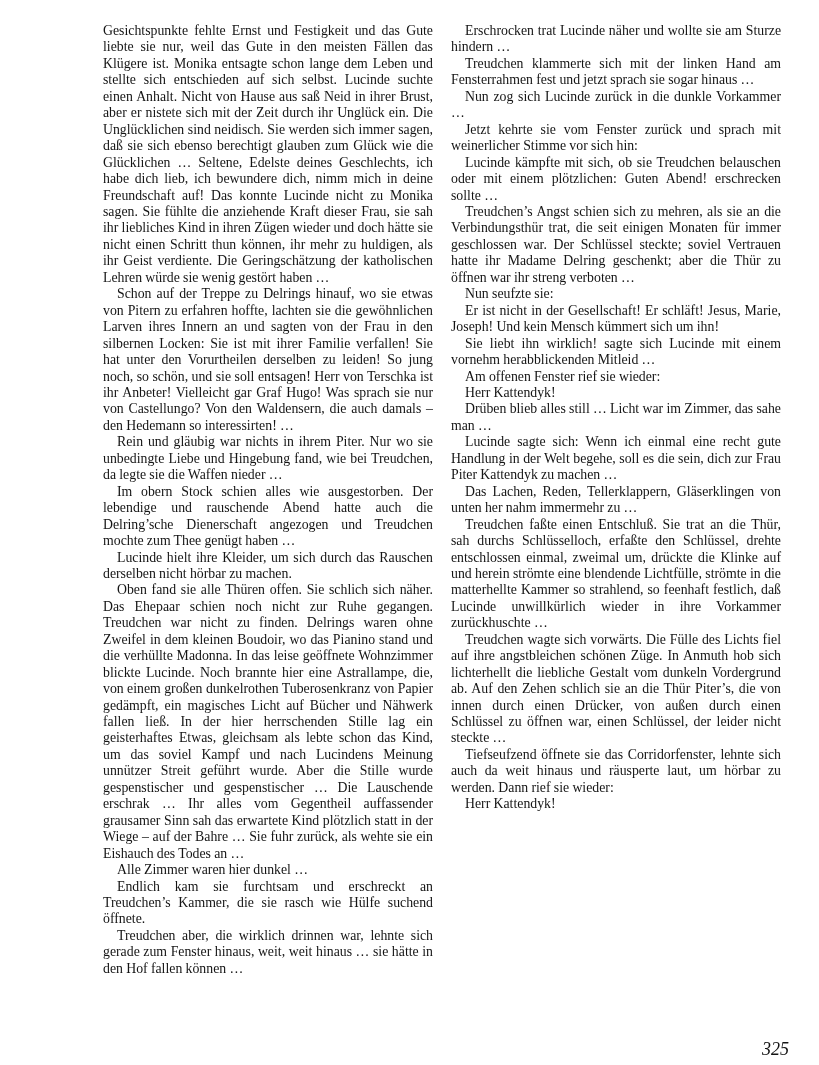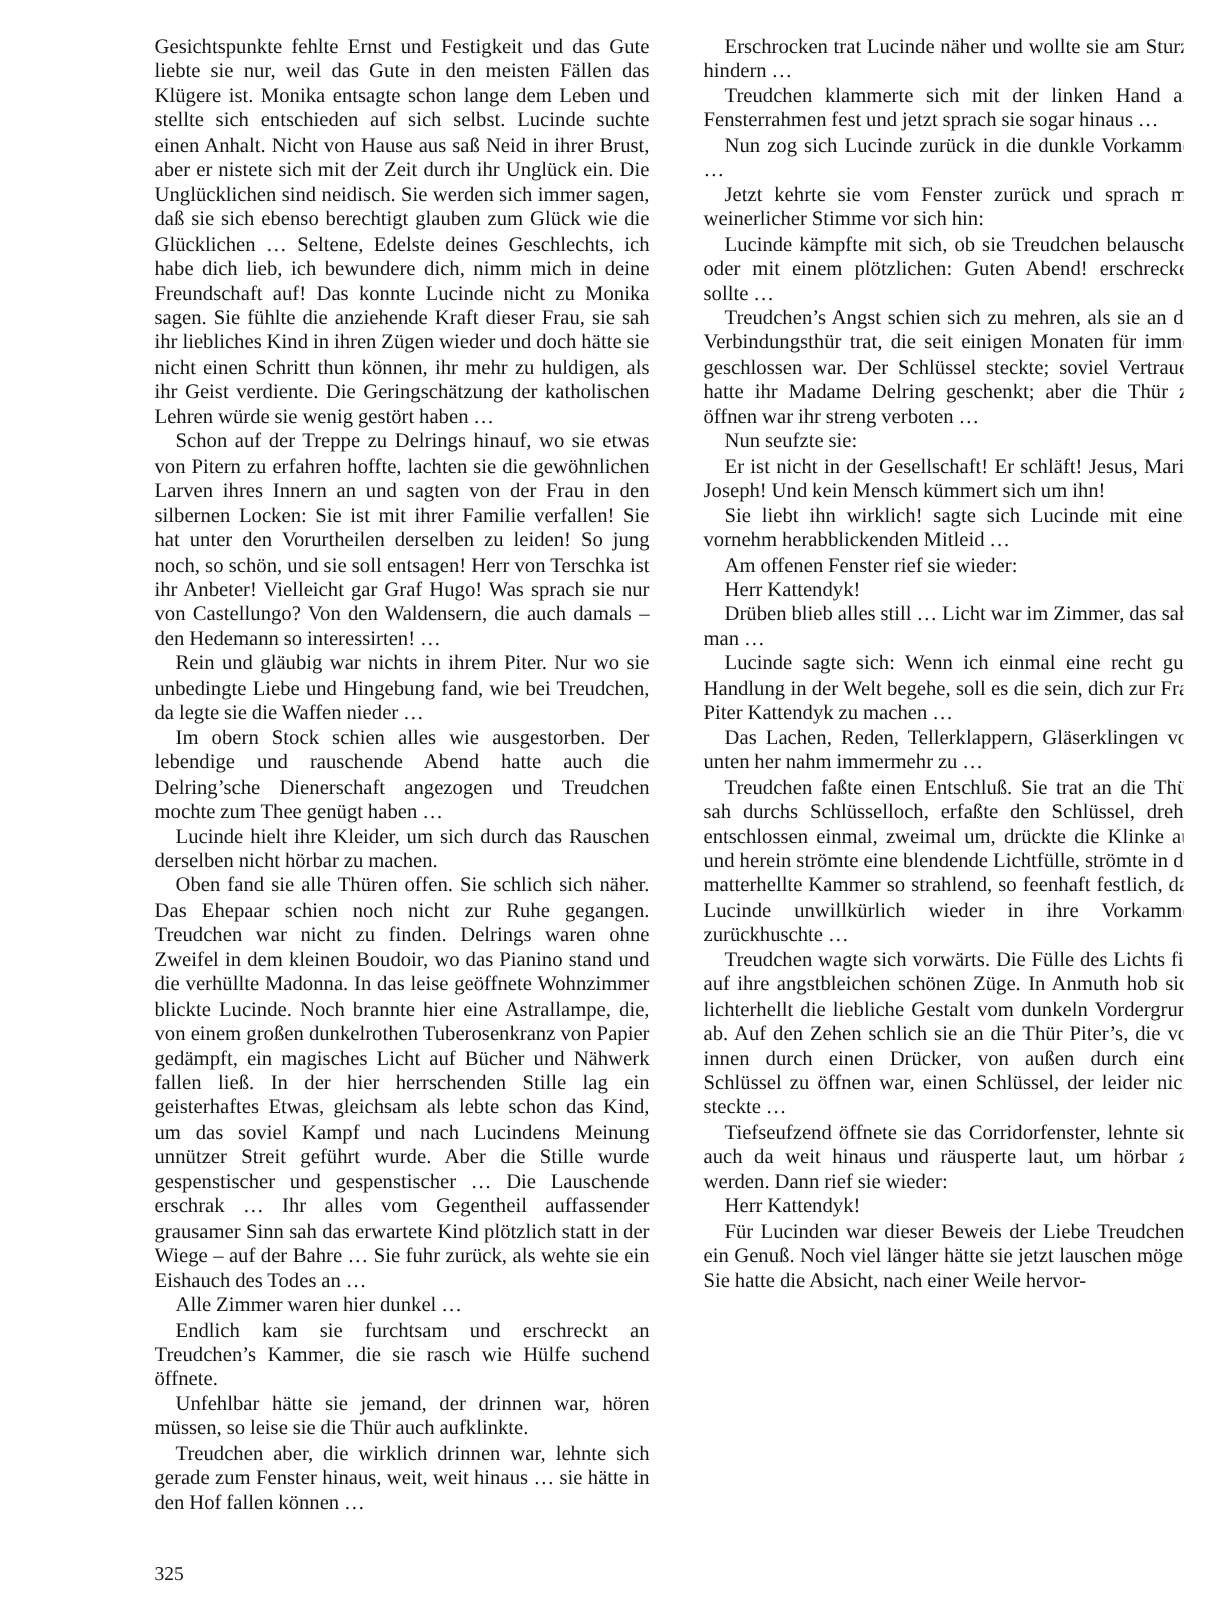--- a/index.html
+++ b/index.html
@@ -17,21 +17,21 @@
     box-sizing: border-box;
     width: 819px;
     height: 1065px;
     padding: 23px 30px 8px 103px;
     display: flex;
     flex-direction: column;
     background: #ffffff;
   }
   .columns {
     display: flex;
-    gap: 36px;
+    gap: 18px;
     flex: 1 1 auto;
     overflow: hidden;
   }
   .col {
     flex: 0 0 330px;
     width: 330px;
     text-align: justify;
     font-size: 13.8px;
     line-height: 16.45px;
     hyphens: auto;
@@ -40,40 +40,41 @@
   }
   .col p {
     margin: 0;
     text-indent: 14px;
   }
   .col p.noindent {
     text-indent: 0;
   }
   .pagenum {
     flex: 0 0 auto;
-    font-size: 13px;
+    text-align: right;
+    font-size: 18px;
     line-height: 16px;
     padding-top: 2px;
+    font-style: italic;
   }
 </style>
 </head>
 <body>
 
 <div class="page">
   <div class="columns">
     <div class="col">
         <p class="noindent" lang="de">Gesichtspunkte fehlte Ernst und Festigkeit und das Gute liebte sie nur, weil das Gute in den meisten Fällen das Klügere ist. Monika entsagte schon lange dem Leben und stellte sich entschieden auf sich selbst. Lucinde suchte einen Anhalt. Nicht von Hause aus saß Neid in ihrer Brust, aber er nistete sich mit der Zeit durch ihr Unglück ein. Die Unglücklichen sind neidisch. Sie werden sich immer sagen, daß sie sich ebenso berechtigt glauben zum Glück wie die Glücklichen … Seltene, Edelste deines Geschlechts, ich habe dich lieb, ich bewundere dich, nimm mich in deine Freundschaft auf! Das konnte Lucinde nicht zu Monika sagen. Sie fühlte die anziehende Kraft dieser Frau, sie sah ihr liebliches Kind in ihren Zügen wieder und doch hätte sie nicht einen Schritt thun können, ihr mehr zu huldigen, als ihr Geist verdiente. Die Geringschätzung der katholischen Lehren würde sie wenig gestört haben …</p>
         <p lang="de">Schon auf der Treppe zu Delrings hinauf, wo sie etwas von Pitern zu erfahren hoffte, lachten sie die gewöhnlichen Larven ihres Innern an und sagten von der Frau in den silbernen Locken: Sie ist mit ihrer Familie verfallen! Sie hat unter den Vorurtheilen derselben zu leiden! So jung noch, so schön, und sie soll entsagen! Herr von Terschka ist ihr Anbeter! Vielleicht gar Graf Hugo! Was sprach sie nur von Castellungo? Von den Waldensern, die auch damals – den Hedemann so interessirten! …</p>
         <p lang="de">Rein und gläubig war nichts in ihrem Piter. Nur wo sie unbedingte Liebe und Hingebung fand, wie bei Treudchen, da legte sie die Waffen nieder …</p>
         <p lang="de">Im obern Stock schien alles wie ausgestorben. Der lebendige und rauschende Abend hatte auch die Delring’sche Dienerschaft angezogen und Treudchen mochte zum Thee genügt haben …</p>
         <p lang="de">Lucinde hielt ihre Kleider, um sich durch das Rauschen derselben nicht hörbar zu machen.</p>
         <p lang="de">Oben fand sie alle Thüren offen. Sie schlich sich näher. Das Ehepaar schien noch nicht zur Ruhe gegangen. Treudchen war nicht zu finden. Delrings waren ohne Zweifel in dem kleinen Boudoir, wo das Pianino stand und die verhüllte Madonna. In das leise geöffnete Wohnzimmer blickte Lucinde. Noch brannte hier eine Astrallampe, die, von einem großen dunkelrothen Tuberosenkranz von Papier gedämpft, ein magisches Licht auf Bücher und Nähwerk fallen ließ. In der hier herrschenden Stille lag ein geisterhaftes Etwas, gleichsam als lebte schon das Kind, um das soviel Kampf und nach Lucindens Meinung unnützer Streit geführt wurde. Aber die Stille wurde gespenstischer und gespenstischer … Die Lauschende erschrak … Ihr alles vom Gegentheil auffassender grausamer Sinn sah das erwartete Kind plötzlich statt in der Wiege – auf der Bahre … Sie fuhr zurück, als wehte sie ein Eishauch des Todes an …</p>
         <p lang="de">Alle Zimmer waren hier dunkel …</p>
         <p lang="de">Endlich kam sie furchtsam und erschreckt an Treudchen’s Kammer, die sie rasch wie Hülfe suchend öffnete.</p>
-        <p lang="de">Unfehlbar hätte sie jemand, der drinnen war, hören müssen, so leise sie die Thür auch aufklinkte.</p>
         <p lang="de">Treudchen aber, die wirklich drinnen war, lehnte sich gerade zum Fenster hinaus, weit, weit hinaus … sie hätte in den Hof fallen können …</p>
       </div>
     <div class="col">
         <p lang="de">Erschrocken trat Lucinde näher und wollte sie am Sturze hindern …</p>
         <p lang="de">Treudchen klammerte sich mit der linken Hand am Fensterrahmen fest und jetzt sprach sie sogar hinaus …</p>
         <p lang="de">Nun zog sich Lucinde zurück in die dunkle Vorkammer …</p>
         <p lang="de">Jetzt kehrte sie vom Fenster zurück und sprach mit weinerlicher Stimme vor sich hin:</p>
         <p lang="de">Lucinde kämpfte mit sich, ob sie Treudchen belauschen oder mit einem plötzlichen: Guten Abend! erschrecken sollte …</p>
         <p lang="de">Treudchen’s Angst schien sich zu mehren, als sie an die Verbindungsthür trat, die seit einigen Monaten für immer geschlossen war. Der Schlüssel steckte; soviel Vertrauen hatte ihr Madame Delring geschenkt; aber die Thür zu öffnen war ihr streng verboten …</p>
         <p lang="de">Nun seufzte sie:</p>
@@ -81,17 +82,16 @@
         <p lang="de">Sie liebt ihn wirklich! sagte sich Lucinde mit einem vornehm herabblickenden Mitleid …</p>
         <p lang="de">Am offenen Fenster rief sie wieder:</p>
         <p lang="de">Herr Kattendyk!</p>
         <p lang="de">Drüben blieb alles still … Licht war im Zimmer, das sahe man …</p>
         <p lang="de">Lucinde sagte sich: Wenn ich einmal eine recht gute Handlung in der Welt begehe, soll es die sein, dich zur Frau Piter Kattendyk zu machen …</p>
         <p lang="de">Das Lachen, Reden, Tellerklappern, Gläserklingen von unten her nahm immermehr zu …</p>
         <p lang="de">Treudchen faßte einen Entschluß. Sie trat an die Thür, sah durchs Schlüsselloch, erfaßte den Schlüssel, drehte entschlossen einmal, zweimal um, drückte die Klinke auf und herein strömte eine blendende Lichtfülle, strömte in die matterhellte Kammer so strahlend, so feenhaft festlich, daß Lucinde unwillkürlich wieder in ihre Vorkammer zurückhuschte …</p>
         <p lang="de">Treudchen wagte sich vorwärts. Die Fülle des Lichts fiel auf ihre angstbleichen schönen Züge. In Anmuth hob sich lichterhellt die liebliche Gestalt vom dunkeln Vordergrund ab. Auf den Zehen schlich sie an die Thür Piter’s, die von innen durch einen Drücker, von außen durch einen Schlüssel zu öffnen war, einen Schlüssel, der leider nicht steckte …</p>
         <p lang="de">Tiefseufzend öffnete sie das Corridorfenster, lehnte sich auch da weit hinaus und räusperte laut, um hörbar zu werden. Dann rief sie wieder:</p>
         <p lang="de">Herr Kattendyk!</p>
-        <p lang="de">Für Lucinden war dieser Beweis der Liebe Treudchen’s ein Genuß. Noch viel länger hätte sie jetzt lauschen mögen. Sie hatte die Absicht, nach einer Weile hervor-</p>
       </div>
   </div>
   <div class="pagenum">325</div>
 </div>
 
 </body></html>

